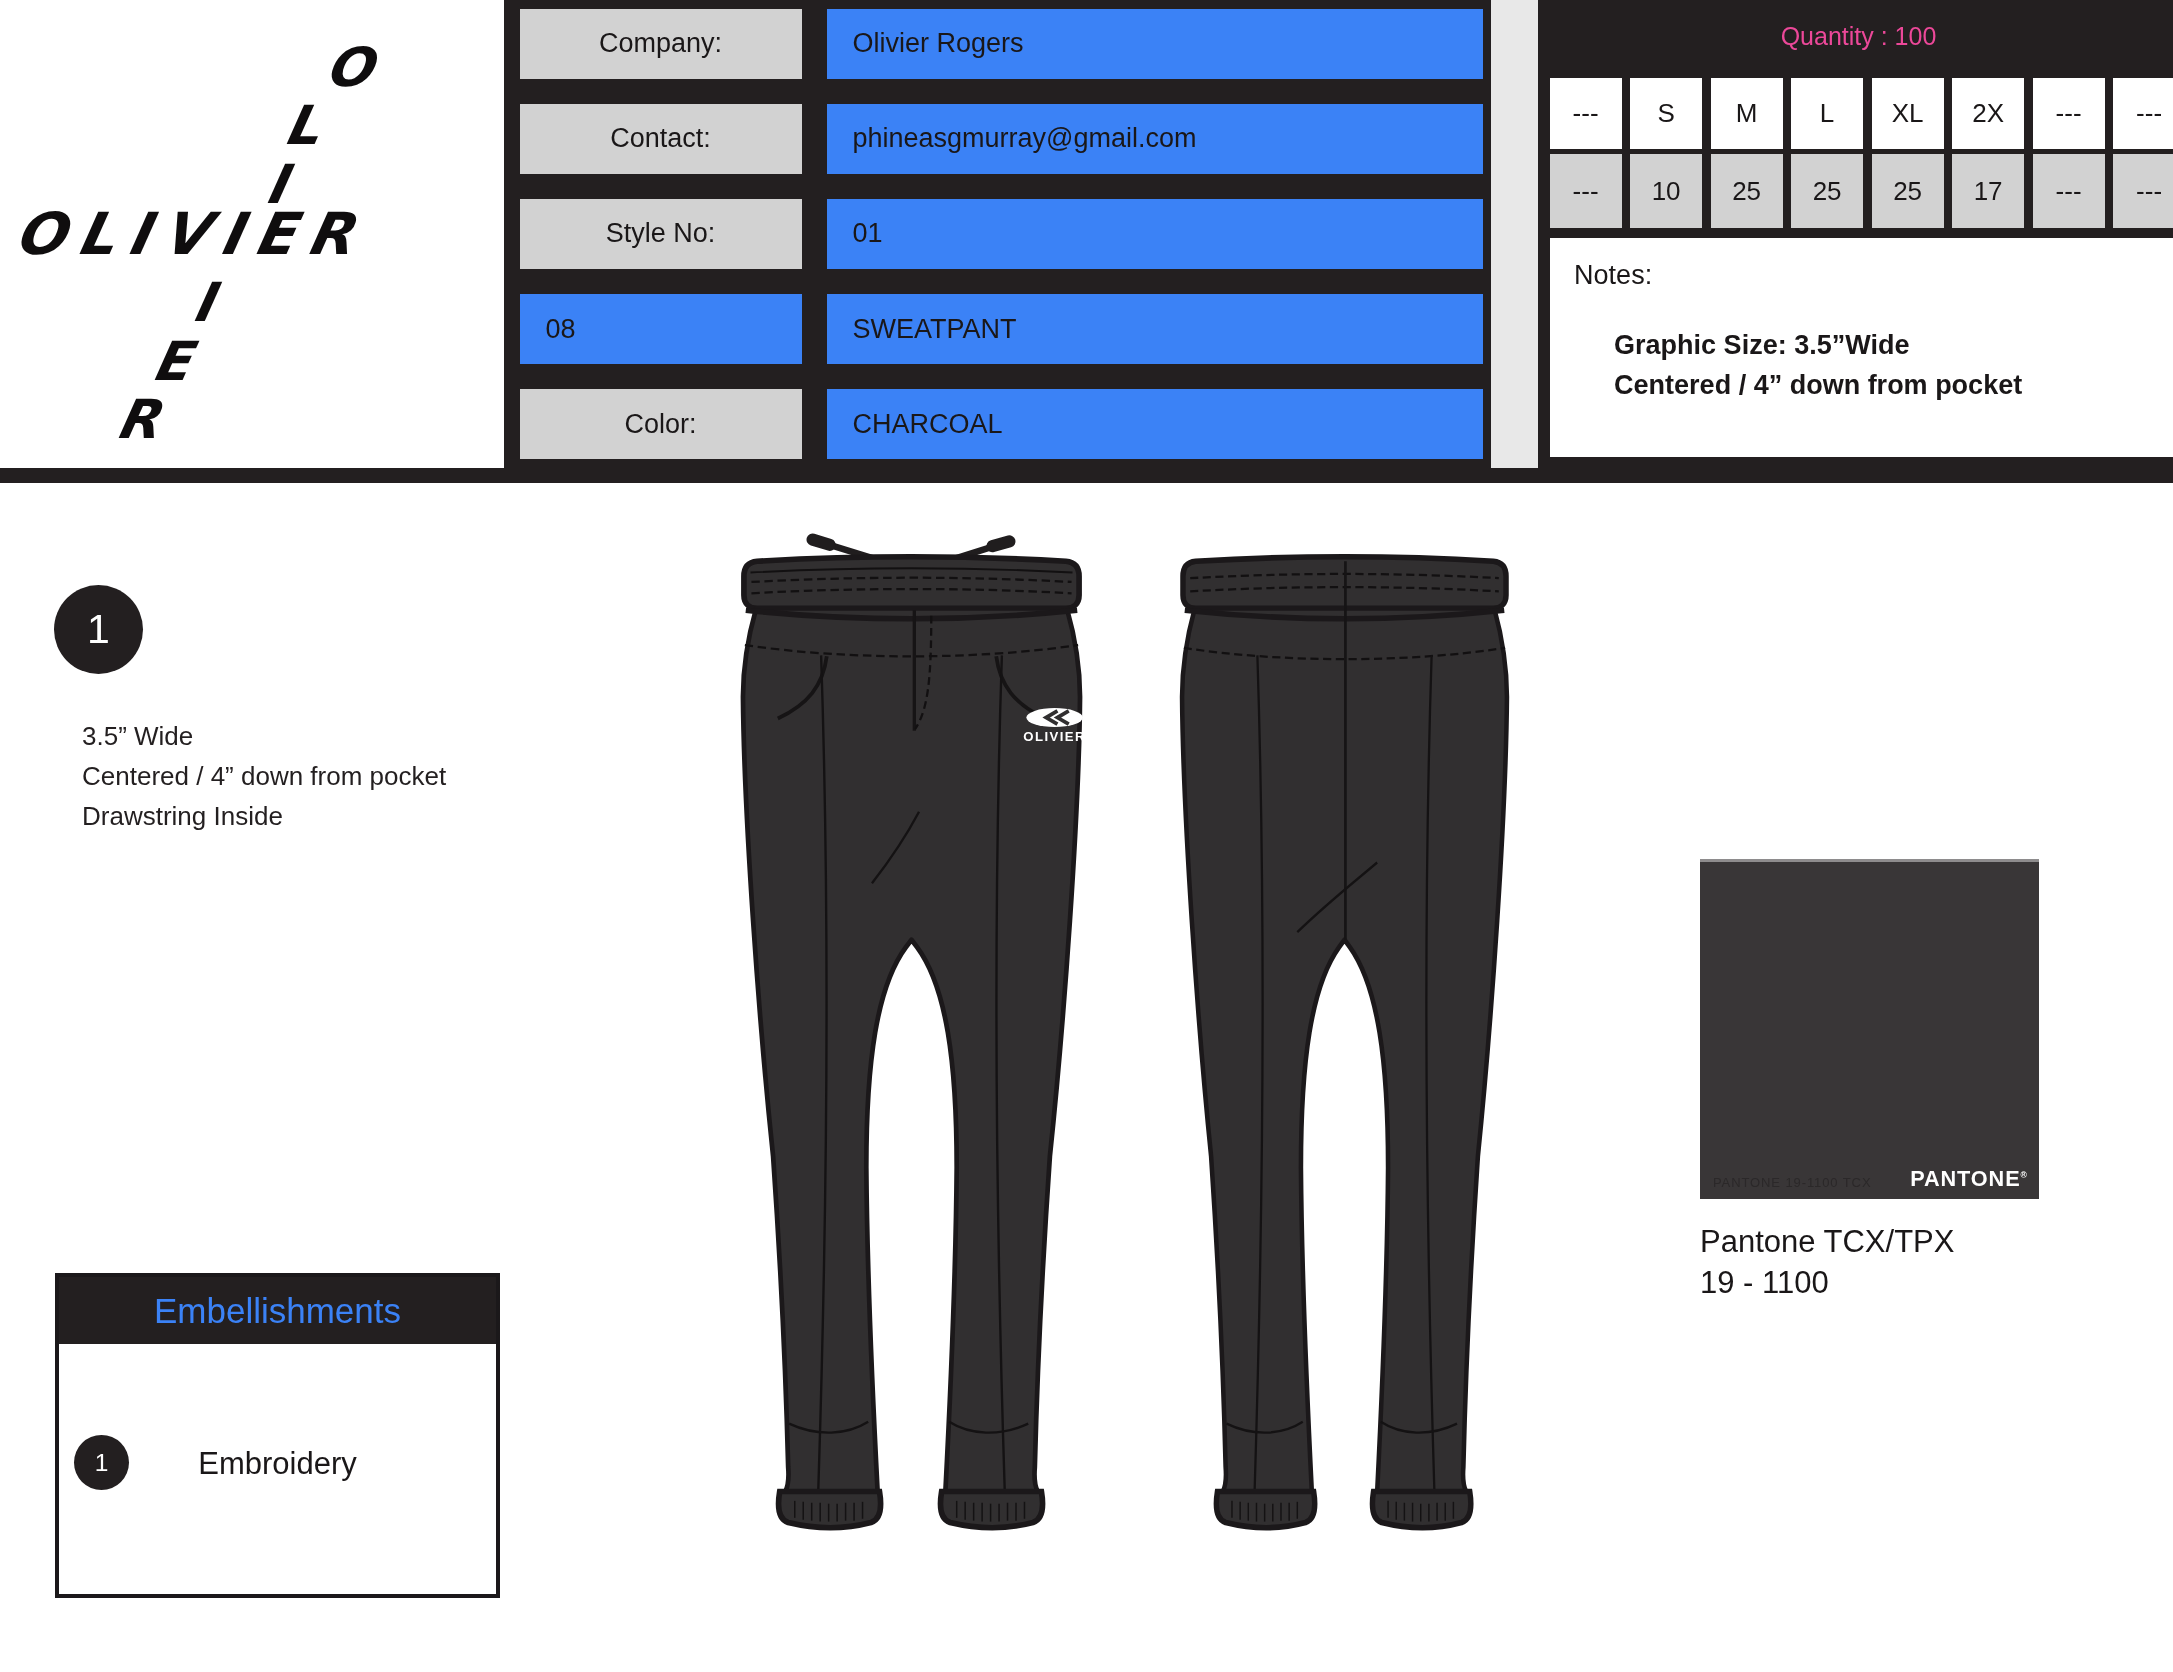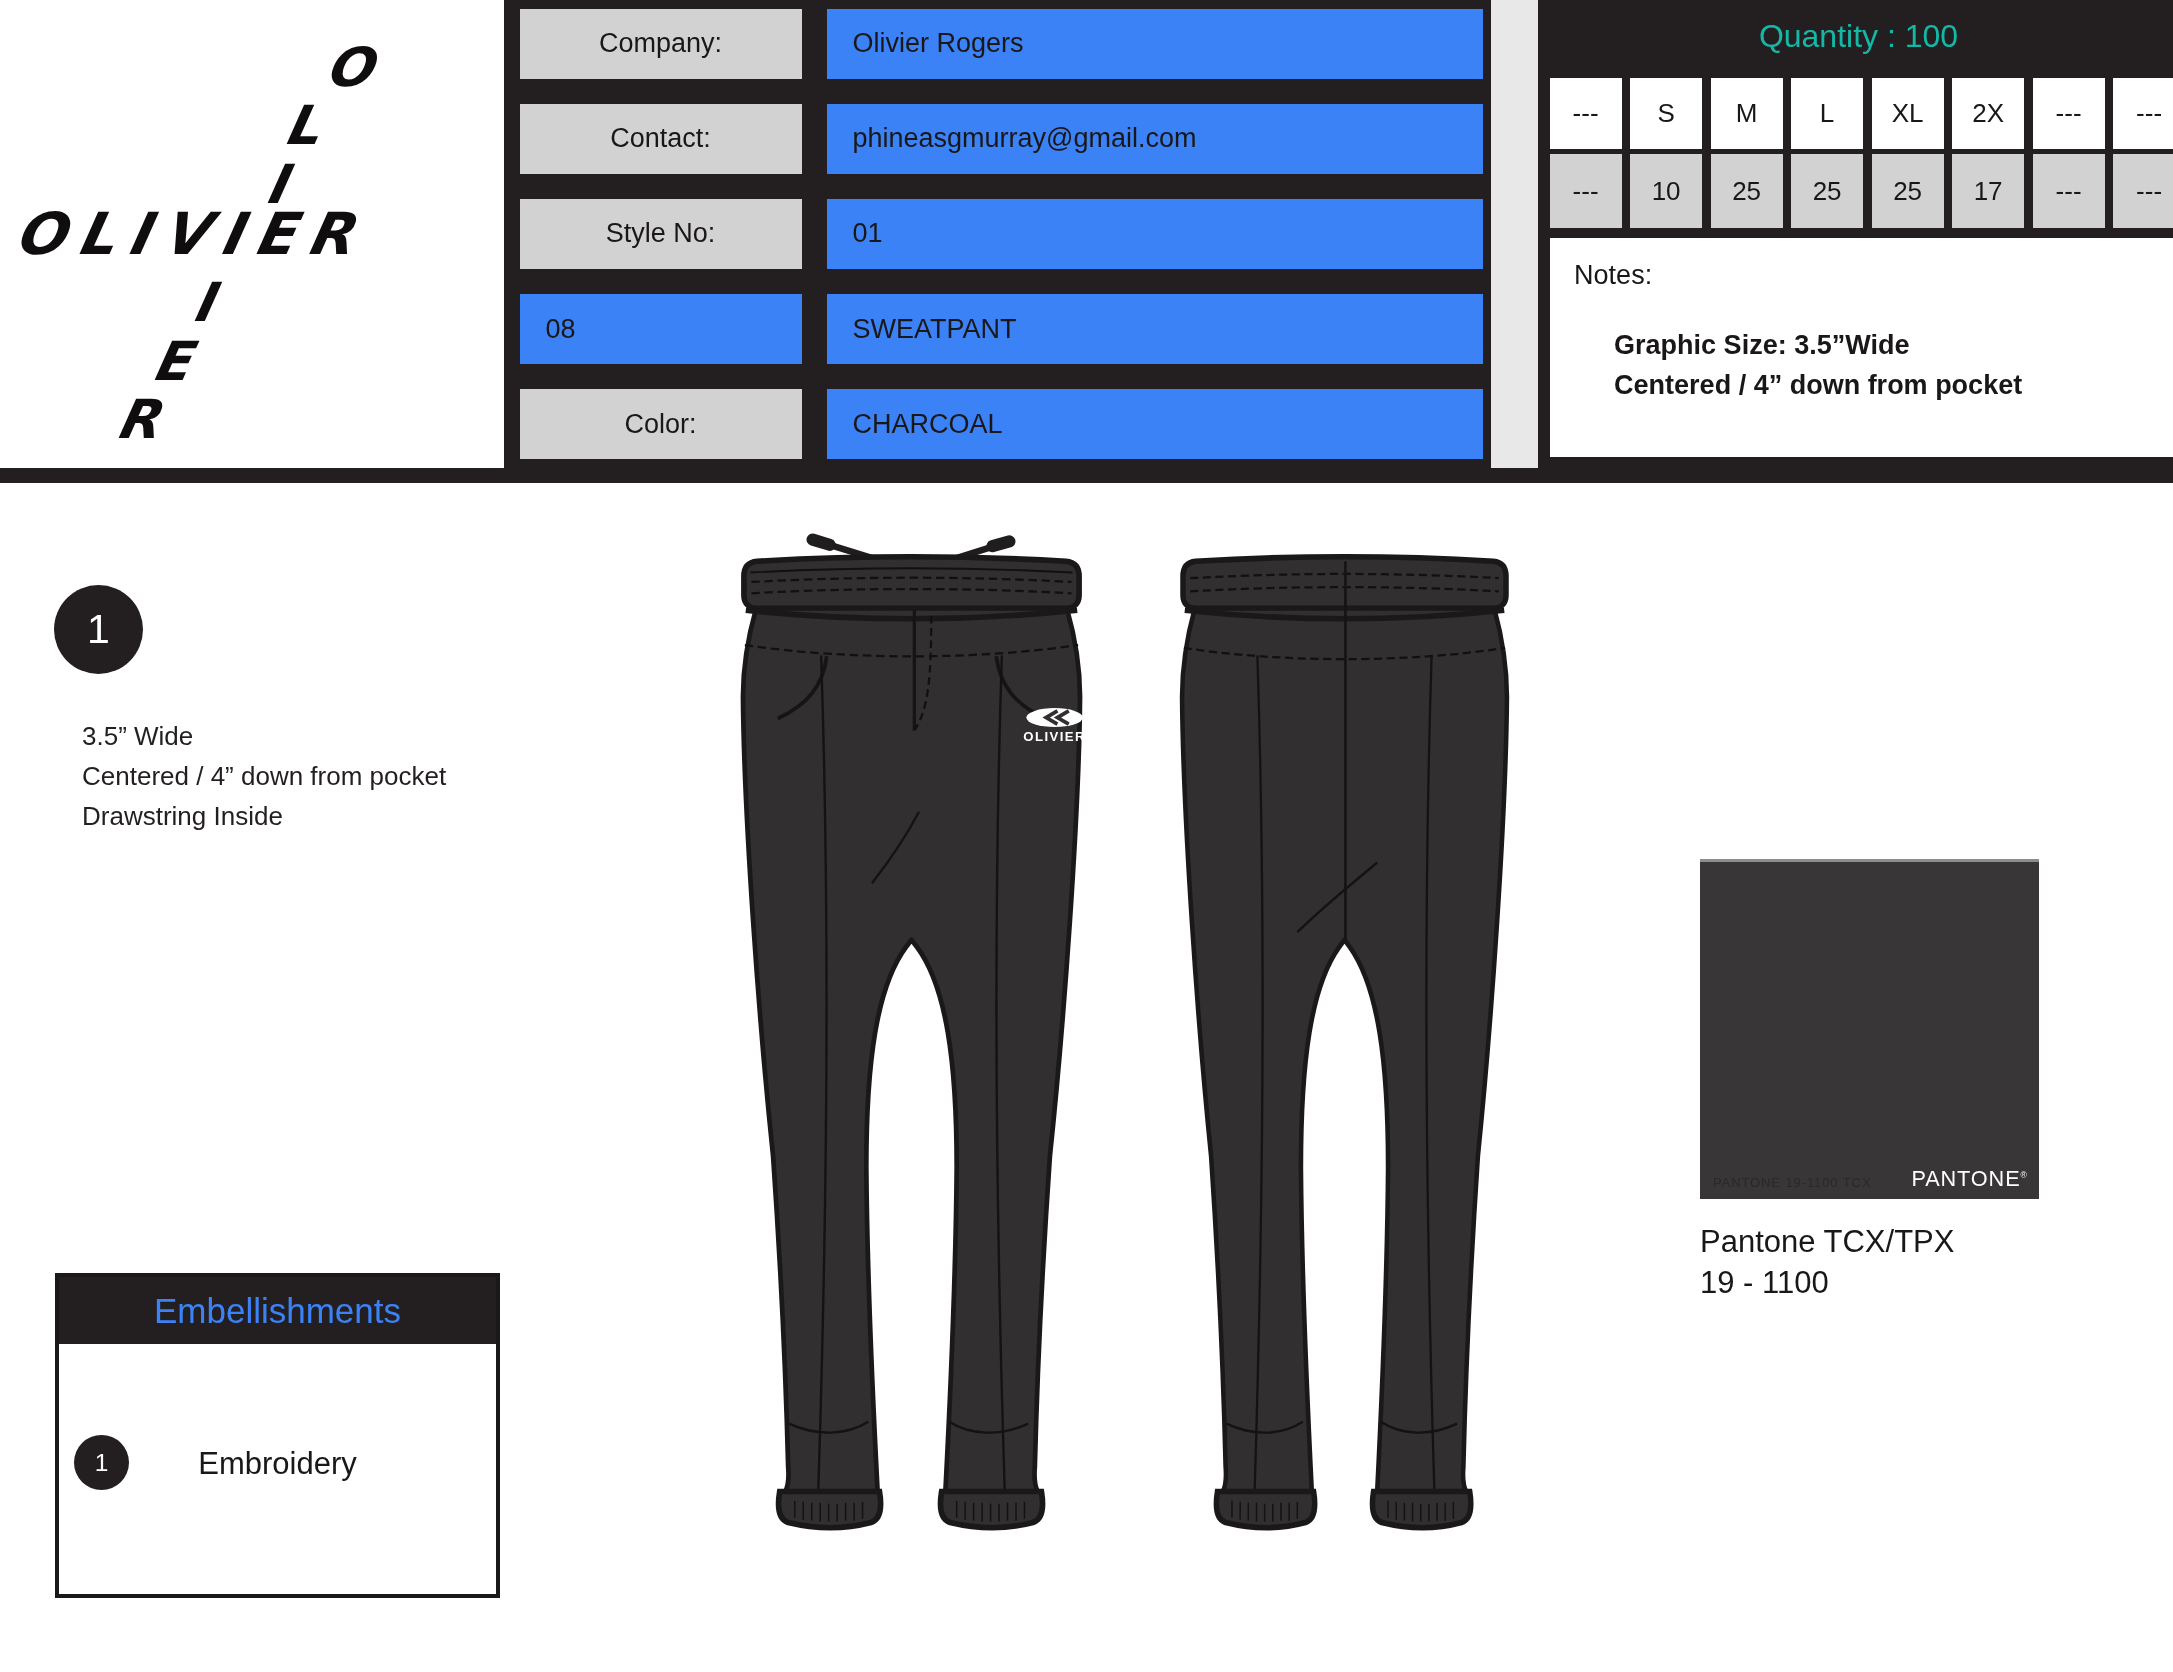--- a/index.html
+++ b/index.html
@@ -21,21 +21,21 @@
 
   .info-grid{position:absolute;left:8px;top:0;width:982px;height:468px;box-sizing:border-box;
              display:grid;grid-template-columns:282px 1fr;grid-auto-rows:1fr;gap:25px;padding:8.5px 11.3px 8.5px 7.5px;}
   .info-label{background:#d2d2d2;display:flex;align-items:center;justify-content:center;font-size:27px;}
   .info-value{background:#3b82f6;display:flex;align-items:center;padding-left:26px;font-size:27px;}
 
   .gray-strip{position:absolute;left:987px;top:0;width:47px;height:468px;background:#e8e8e8;}
 
   .qty{position:absolute;left:1039px;top:0;width:631px;height:468px;}
   .qty-header{height:73px;display:flex;align-items:center;justify-content:center;
-              color:#14b8a6;font-size:32px;text-align:right;}
+              color:#ec4899;font-size:25px;text-align:right;}
   .qty-row{display:flex;gap:8.5px;margin:4.7px 0 0 6.6px;}
   .qty-cell{width:72px;height:71px;flex:none;display:flex;align-items:center;justify-content:center;
             font-size:26px;background:#ffffff;}
   .qty-row2{margin-top:5.6px;}
   .qty-row2 .qty-cell{background:#d2d2d2;height:74px;}
   .notes{margin:9.4px 0 0 6.6px;background:#ffffff;height:219px;box-sizing:border-box;
          padding:22.6px 19px 0 24.5px;font-size:27px;}
   .notes-lines{margin:34px 0 0 40px;line-height:40px;font-weight:bold;}
 
   .divider{position:absolute;left:0;top:468px;width:2173px;height:15px;background:#231f20;}
@@ -55,21 +55,21 @@
   .emb-num{position:absolute;left:15px;top:91px;width:55px;height:55px;border-radius:50%;
            background:#231f20;color:#ffffff;display:flex;align-items:center;justify-content:center;
            font-size:24.5px;}
   .emb-label{position:absolute;left:0;right:0;top:102px;text-align:center;font-size:31px;}
 
   
   .pantone-swatch{position:absolute;left:1700px;top:859px;width:339px;height:340px;background:#393637;
                   border-top:3.8px solid #8e8c8d;box-sizing:border-box;}
   .pantone-tcx{position:absolute;left:13px;bottom:9.4px;font-size:13px;color:#2b2829;letter-spacing:0.9px;}
   .pantone-brand{position:absolute;right:11.3px;bottom:7.5px;font-size:21.7px;color:#ffffff;
-                 font-weight:normal;letter-spacing:0.9px;}
+                 font-weight:bold;letter-spacing:0.9px;}
   .pantone-brand sup{font-size:8.5px;}
   .pantone-caption{position:absolute;left:1700px;top:1221px;font-size:31px;line-height:41px;color:#1a1718;}
 
   
   .pant{position:absolute;top:533px;}
   .pant-front{left:723px;}
   .pant-back{left:1163px;}
 </style>
 </head>
 <body>

